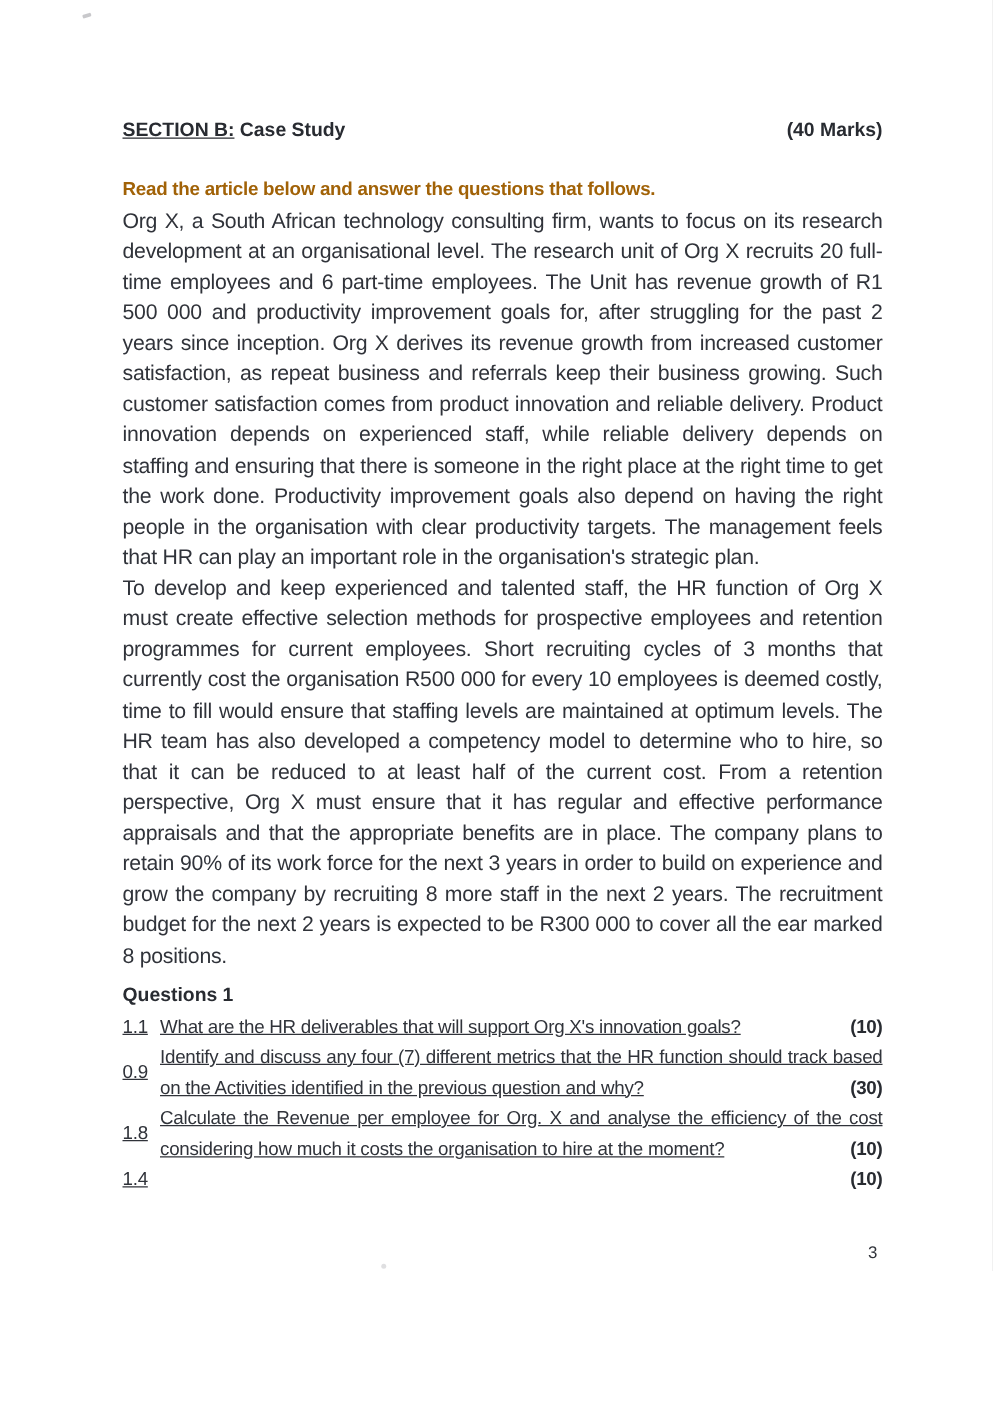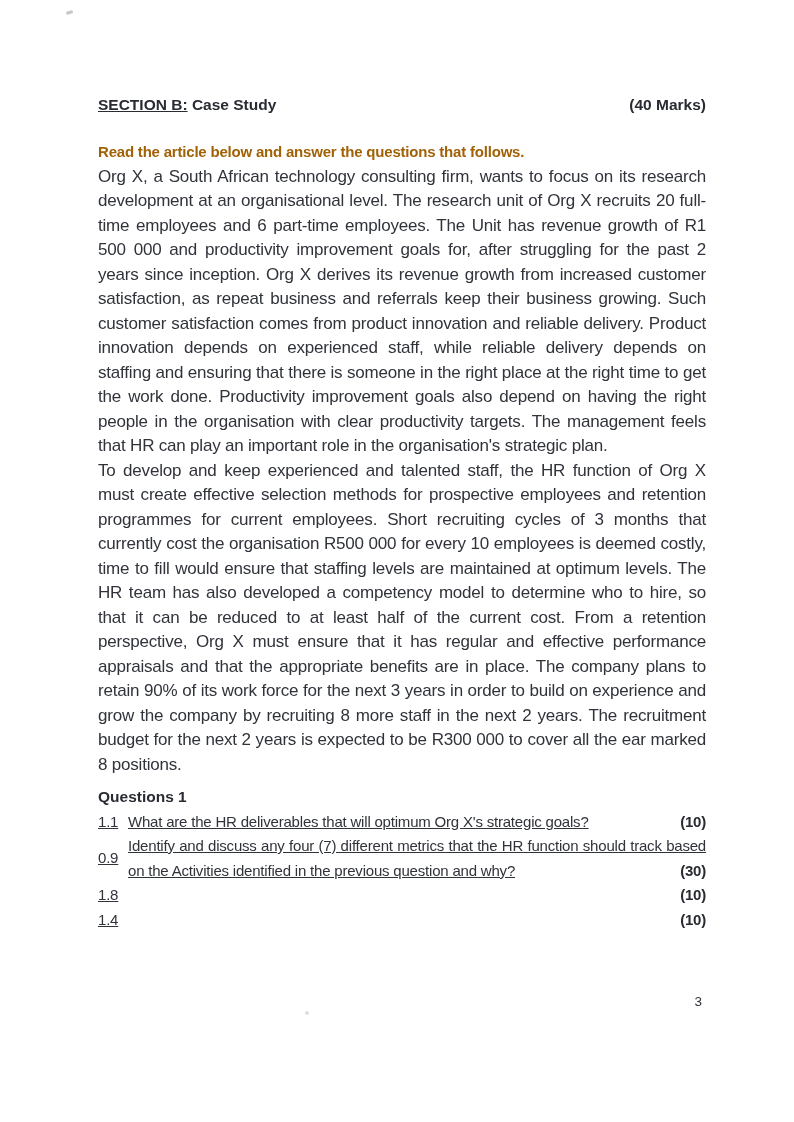--- a/index.html
+++ b/index.html
@@ -123,36 +123,37 @@
 
     <div class="para">Org X, a South African technology consulting firm, wants to focus on its research development at an organisational level. The research unit of Org X recruits 20 full-time employees and 6 part-time employees. The Unit has revenue growth of R1 500 000 and productivity improvement goals for, after struggling for the past 2 years since inception. Org X derives its revenue growth from increased customer satisfaction, as repeat business and referrals keep their business growing. Such customer satisfaction comes from product innovation and reliable delivery. Product innovation depends on experienced staff, while reliable delivery depends on staffing and ensuring that there is someone in the right place at the right time to get the work done. Productivity improvement goals also depend on having the right people in the organisation with clear productivity targets. The management feels that HR can play an important role in the organisation's strategic plan.</div>
 
     <div class="para">To develop and keep experienced and talented staff, the HR function of Org X must create effective selection methods for prospective employees and retention programmes for current employees. Short recruiting cycles of 3 months that currently cost the organisation R500 000 for every 10 employees is deemed costly, time to fill would ensure that staffing levels are maintained at optimum levels. The HR team has also developed a competency model to determine who to hire, so that it can be reduced to at least half of the current cost. From a retention perspective, Org X must ensure that it has regular and effective performance appraisals and that the appropriate benefits are in place. The company plans to retain 90% of its work force for the next 3 years in order to build on experience and grow the company by recruiting 8 more staff in the next 2 years. The recruitment budget for the next 2 years is expected to be R300 000 to cover all the ear marked 8 positions.</div>
 
     <div class="questions-heading">Questions 1</div>
 
     <div class="q-row">
       <div class="q-num">1.1</div>
       <div class="q-body">
-        <span>What are the HR deliverables that will optimum Org X's strategic goals?</span>
+        <span>What are the HR deliverables that will support Org X's innovation goals?</span>
         <span class="q-marks">(10)</span>
       </div>
     </div>
 
     <div class="q-row">
       <div class="q-num">0.9</div>
       <div class="q-body">
         <span>Identify and discuss any four (7) different metrics that the HR function should track based on the Activities identified in the previous question and why?</span>
         <span class="q-marks">(30)</span>
       </div>
     </div>
 
     <div class="q-row">
       <div class="q-num">1.8</div>
       <div class="q-body">
+        <span>Calculate the Revenue per employee for Org. X and analyse the efficiency of the cost considering how much it costs the organisation to hire at the moment?</span>
         <span class="q-marks">(10)</span>
       </div>
     </div>
 
     <div class="q-row">
       <div class="q-num">1.4</div>
       <div class="q-body">
         <span class="q-marks">(10)</span>
       </div>
     </div>

